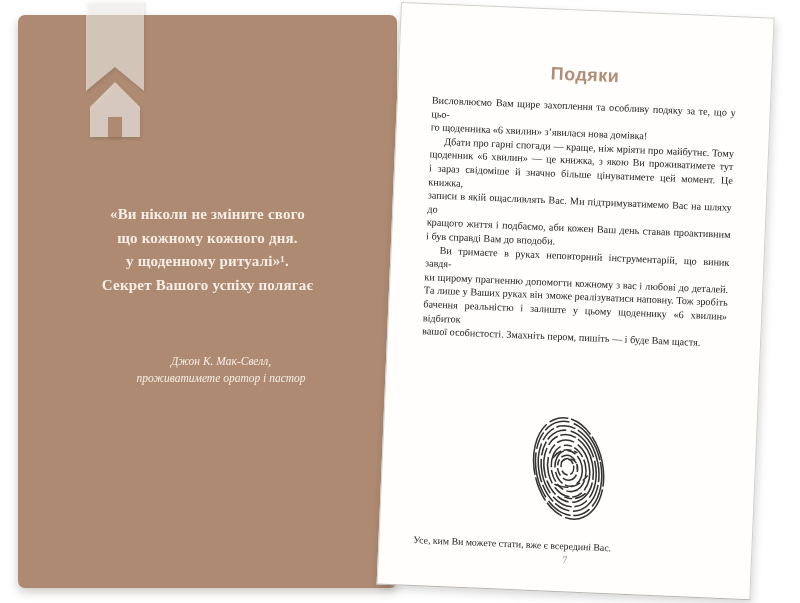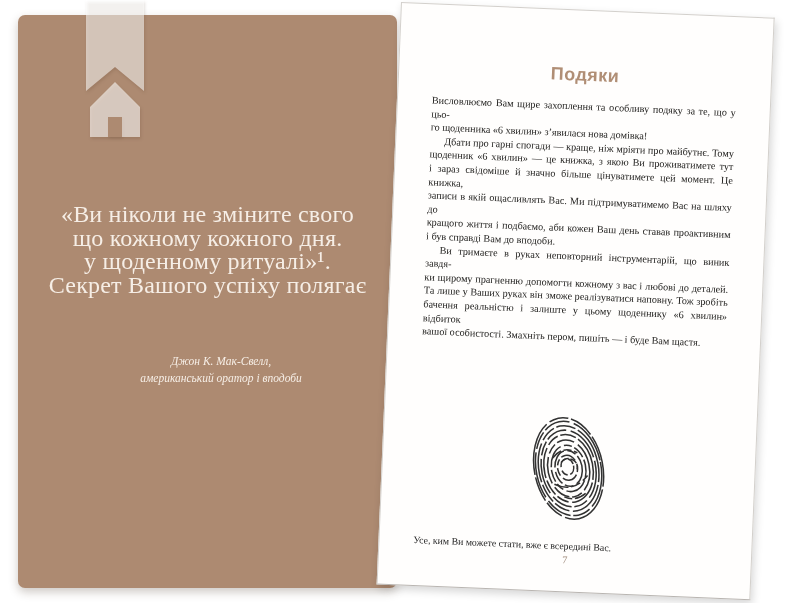--- a/index.html
+++ b/index.html
@@ -12,21 +12,21 @@
     position:absolute;left:18px;top:15px;width:379px;height:573px;
     background:var(--page_brown);border-radius:7px;
     box-shadow:0 4px 10px rgba(60,40,25,.25);
   }
   .ribbon-svg{
     position:absolute;left:68px;top:-15px;width:58px;height:152px;
     filter:drop-shadow(1.5px 2px 1.5px rgba(80,50,30,.28));
   }
   .quote{
     position:absolute;top:188px;left:12px;right:12px;text-align:center;
-    color:var(--quote_cream);font-weight:400;font-size:24px;line-height:23.5px;
+    color:var(--quote_cream);font-weight:700;font-size:15px;line-height:23.5px;
     letter-spacing:.2px;
   }
   .attribution{
     position:absolute;top:338px;left:0;right:0;text-align:center;
     color:var(--quote_cream);font-style:italic;font-size:11.5px;line-height:17px;margin-left:27px;
   }
   
   .right-page{
     position:absolute;left:401px;top:2px;width:372px;height:581px;
     background:#fffefd;border:1px solid #d3d0cc;border-bottom-color:#b9b5b1;
@@ -67,21 +67,21 @@
 
     <div class="quote">
       <div>«Ви ніколи не зміните свого</div>
       <div>що кожному кожного дня.</div>
       <div>у щоденному ритуалі»¹.</div>
       <div>Секрет Вашого успіху полягає</div>
     </div>
 
     <div class="attribution">
       <div>Джон К. Мак-Свелл,</div>
-      <div>американський оратор і вподоби</div>
+      <div>проживатимете оратор і пастор</div>
     </div>
   </div>
 
   <div class="right-page">
     <h1 class="page-title">Подяки</h1>
 
     <div class="body-text">
       <div class="ln">Висловлюємо Вам щире захоплення та особливу подяку за те, що у цьо-</div>
       <div class="ln last">го щоденника «6 хвилин» з’явилася нова домівка!</div>
 

